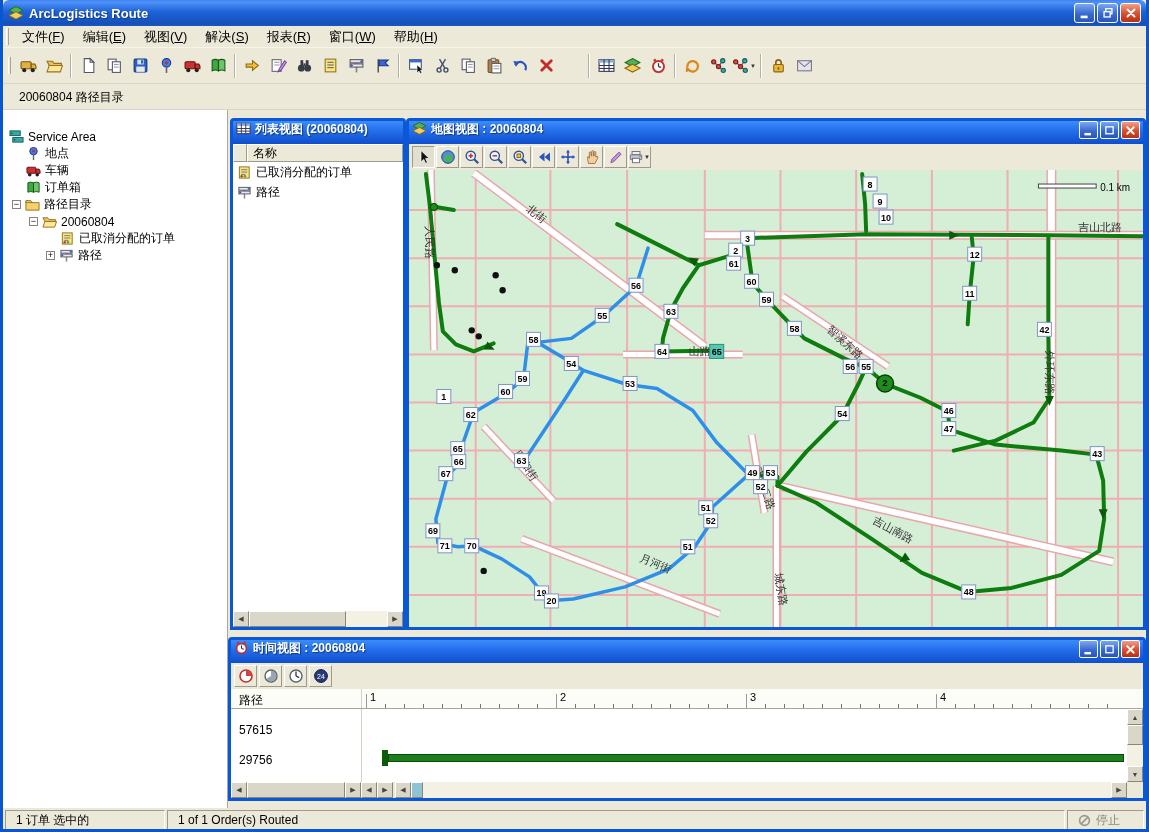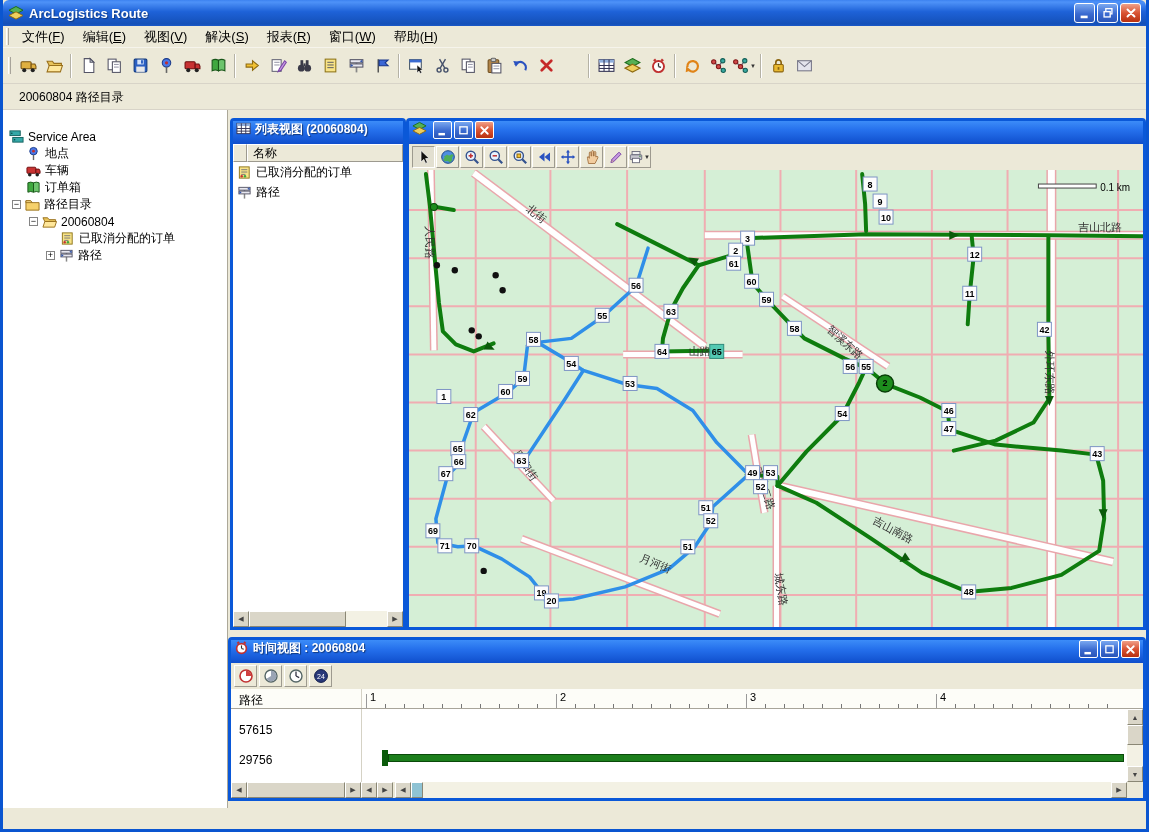--- a/index.html
+++ b/index.html
@@ -501,20 +501,21 @@
           <span class="sbtn">▶</span>
         </div>
       </div>
 
       <div class="win mapview">
         <div class="wtitle">
           <span class="wicon" id="map-icon"><svg class="ic " viewBox="0 0 16 16">
                 <polygon points="8,1.5 15,5.2 8,9 1,5.2" fill="#55B055" stroke="#1E6E1E"></polygon>
                 <polygon points="8,6.8 15,10.5 8,14.2 1,10.5" fill="#EFCF5E" stroke="#8E6A10"></polygon>
               </svg></span>
+          <span class="wtitle-text">地图视图 : 20060804</span>
           <span class="mdibtns" id="map-winbtns">
               <span class="mdibtn">
                 <svg viewBox="0 0 16 16">
                   <rect x="3" y="11" width="8" height="3" fill="#fff"></rect>
                 </svg>
               </span>
               <span class="mdibtn">
                 <svg viewBox="0 0 16 16">
                   <rect x="3.5" y="3.5" width="9" height="8.5" fill="none" stroke="#fff" stroke-width="1.6"></rect>
                 </svg>
@@ -1020,13 +1021,24 @@
               <span class="sbtn">▶</span>
             </div>
             <div class="hs-corner"></div>
           </div>
         </div>
       </div>
 
     </div>
   </div>
 
+  <div class="status">
+    <div class="spanel s1">1 订单 选中的</div>
+    <div class="spanel s2">1 of 1 Order(s) Routed</div>
+    <div class="spanel s3">
+      <svg class="stop-ic" viewBox="0 0 16 16">
+          <circle cx="8" cy="8" r="6" fill="none" stroke="#9A9890" stroke-width="2"></circle>
+          <line x1="3.8" y1="12.2" x2="12.2" y2="3.8" stroke="#9A9890" stroke-width="2"></line>
+        </svg>
+      <span>停止</span>
+    </div>
+  </div>
 </div>
 
 </body></html>

